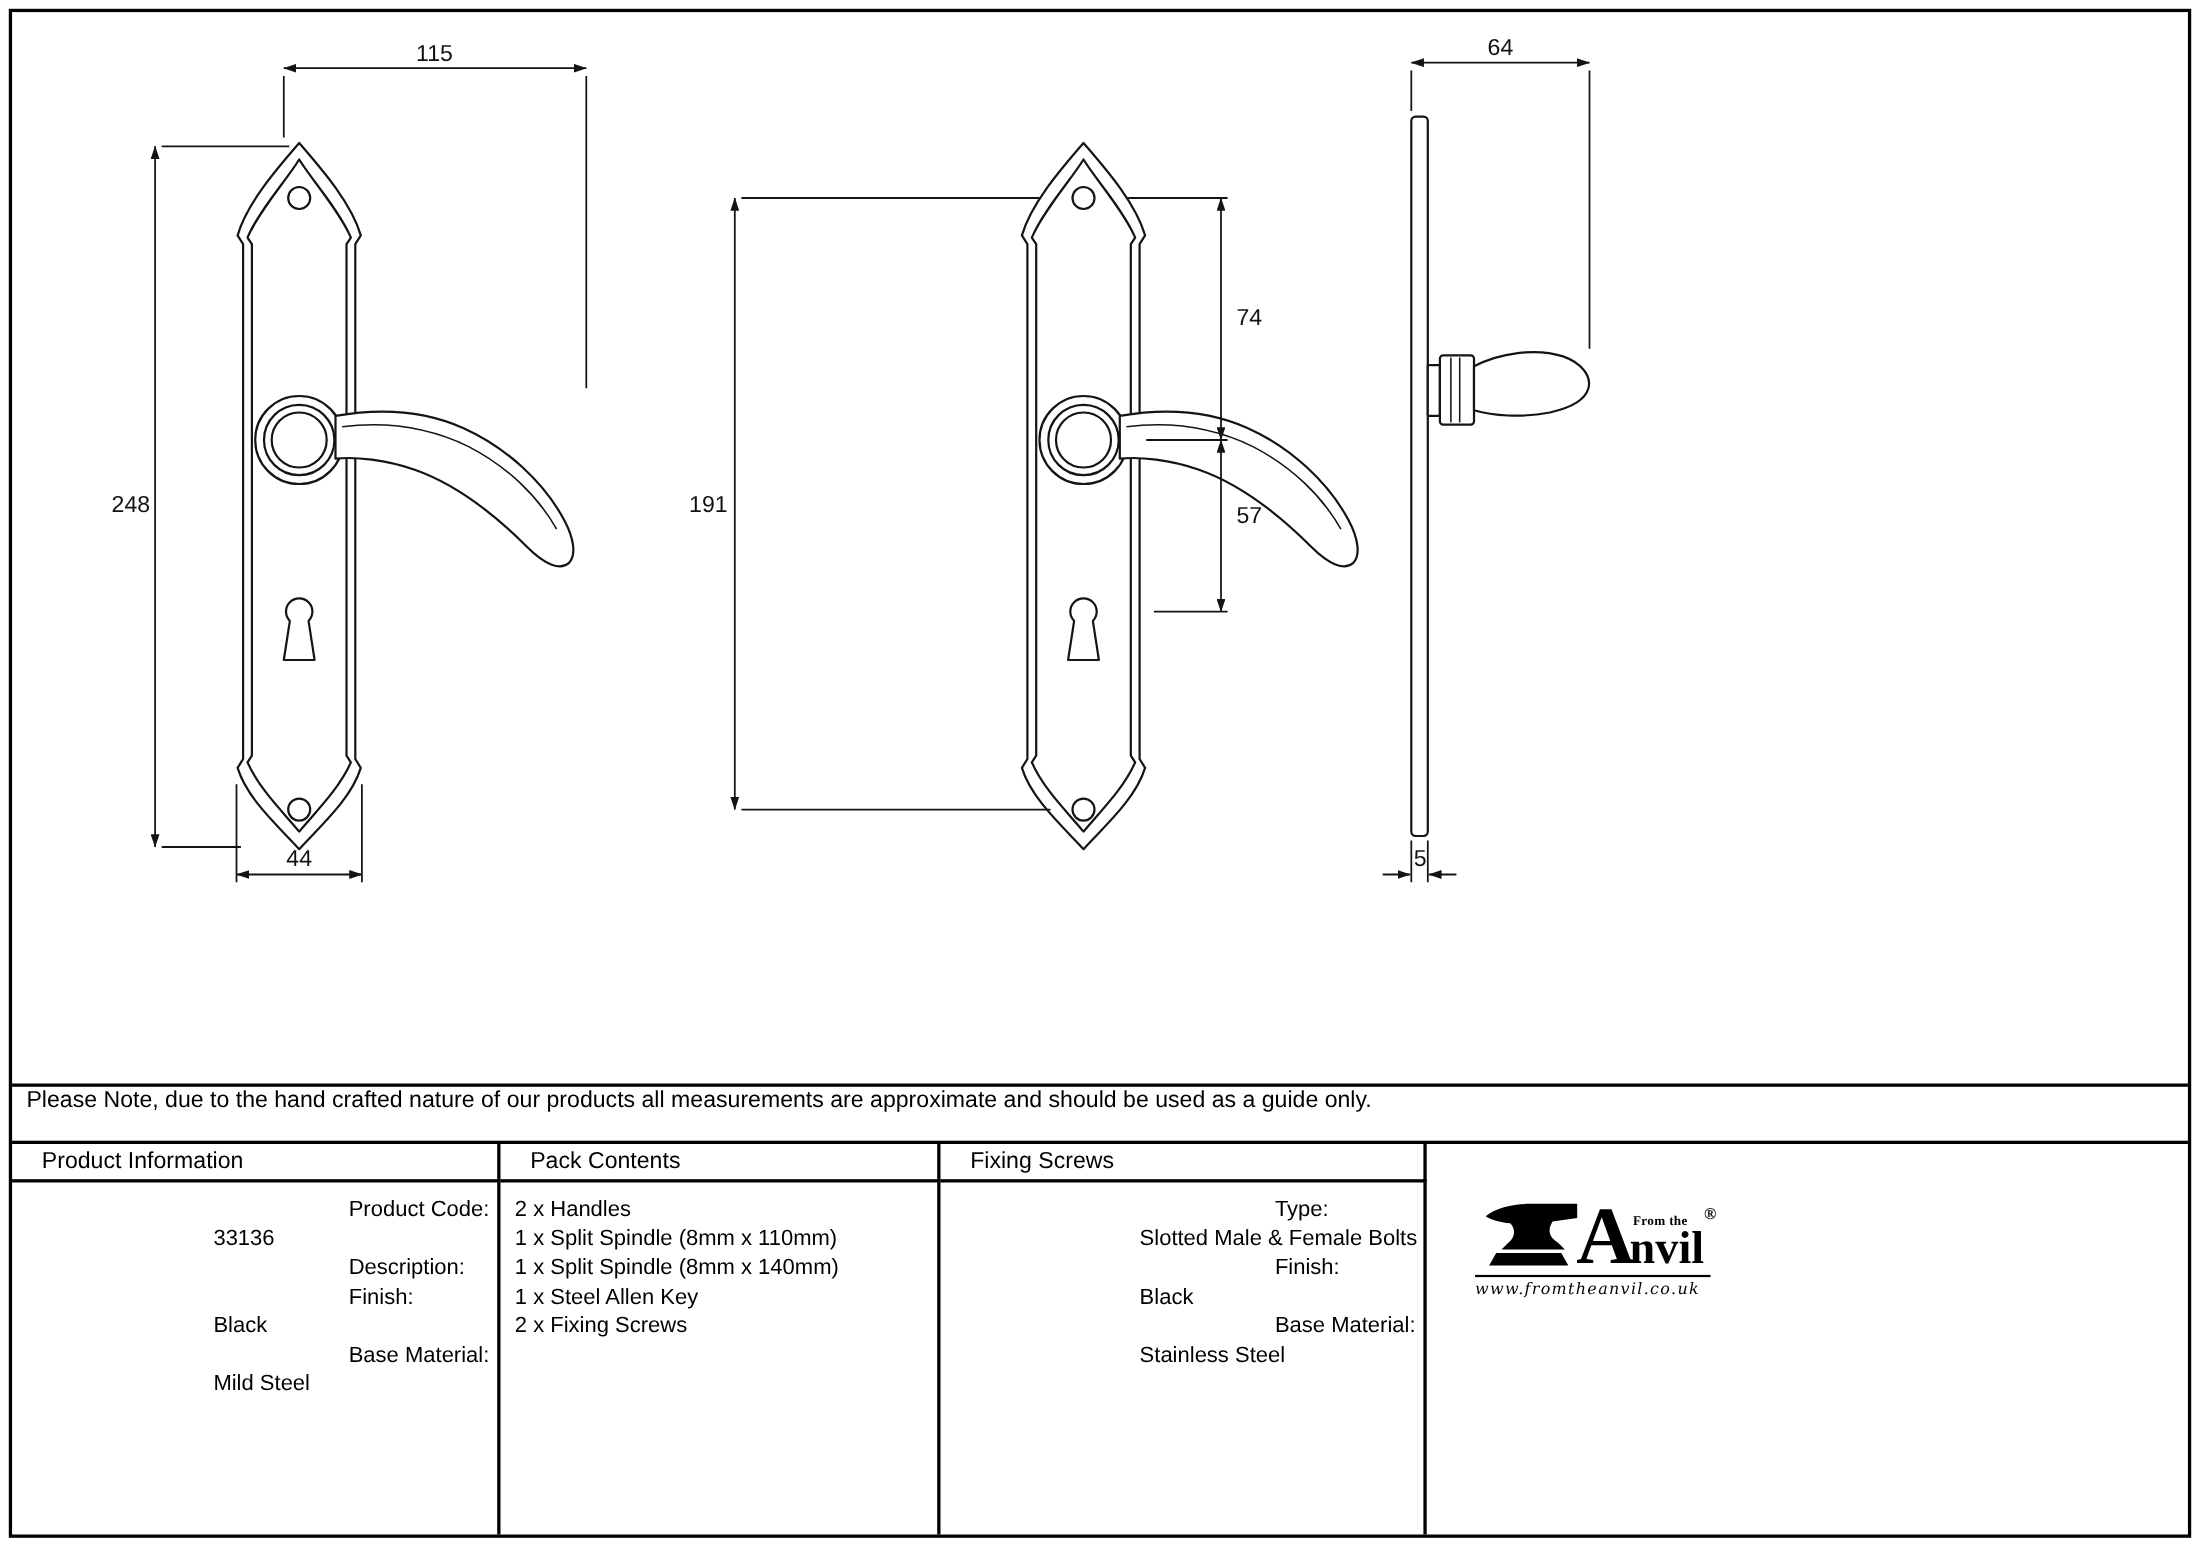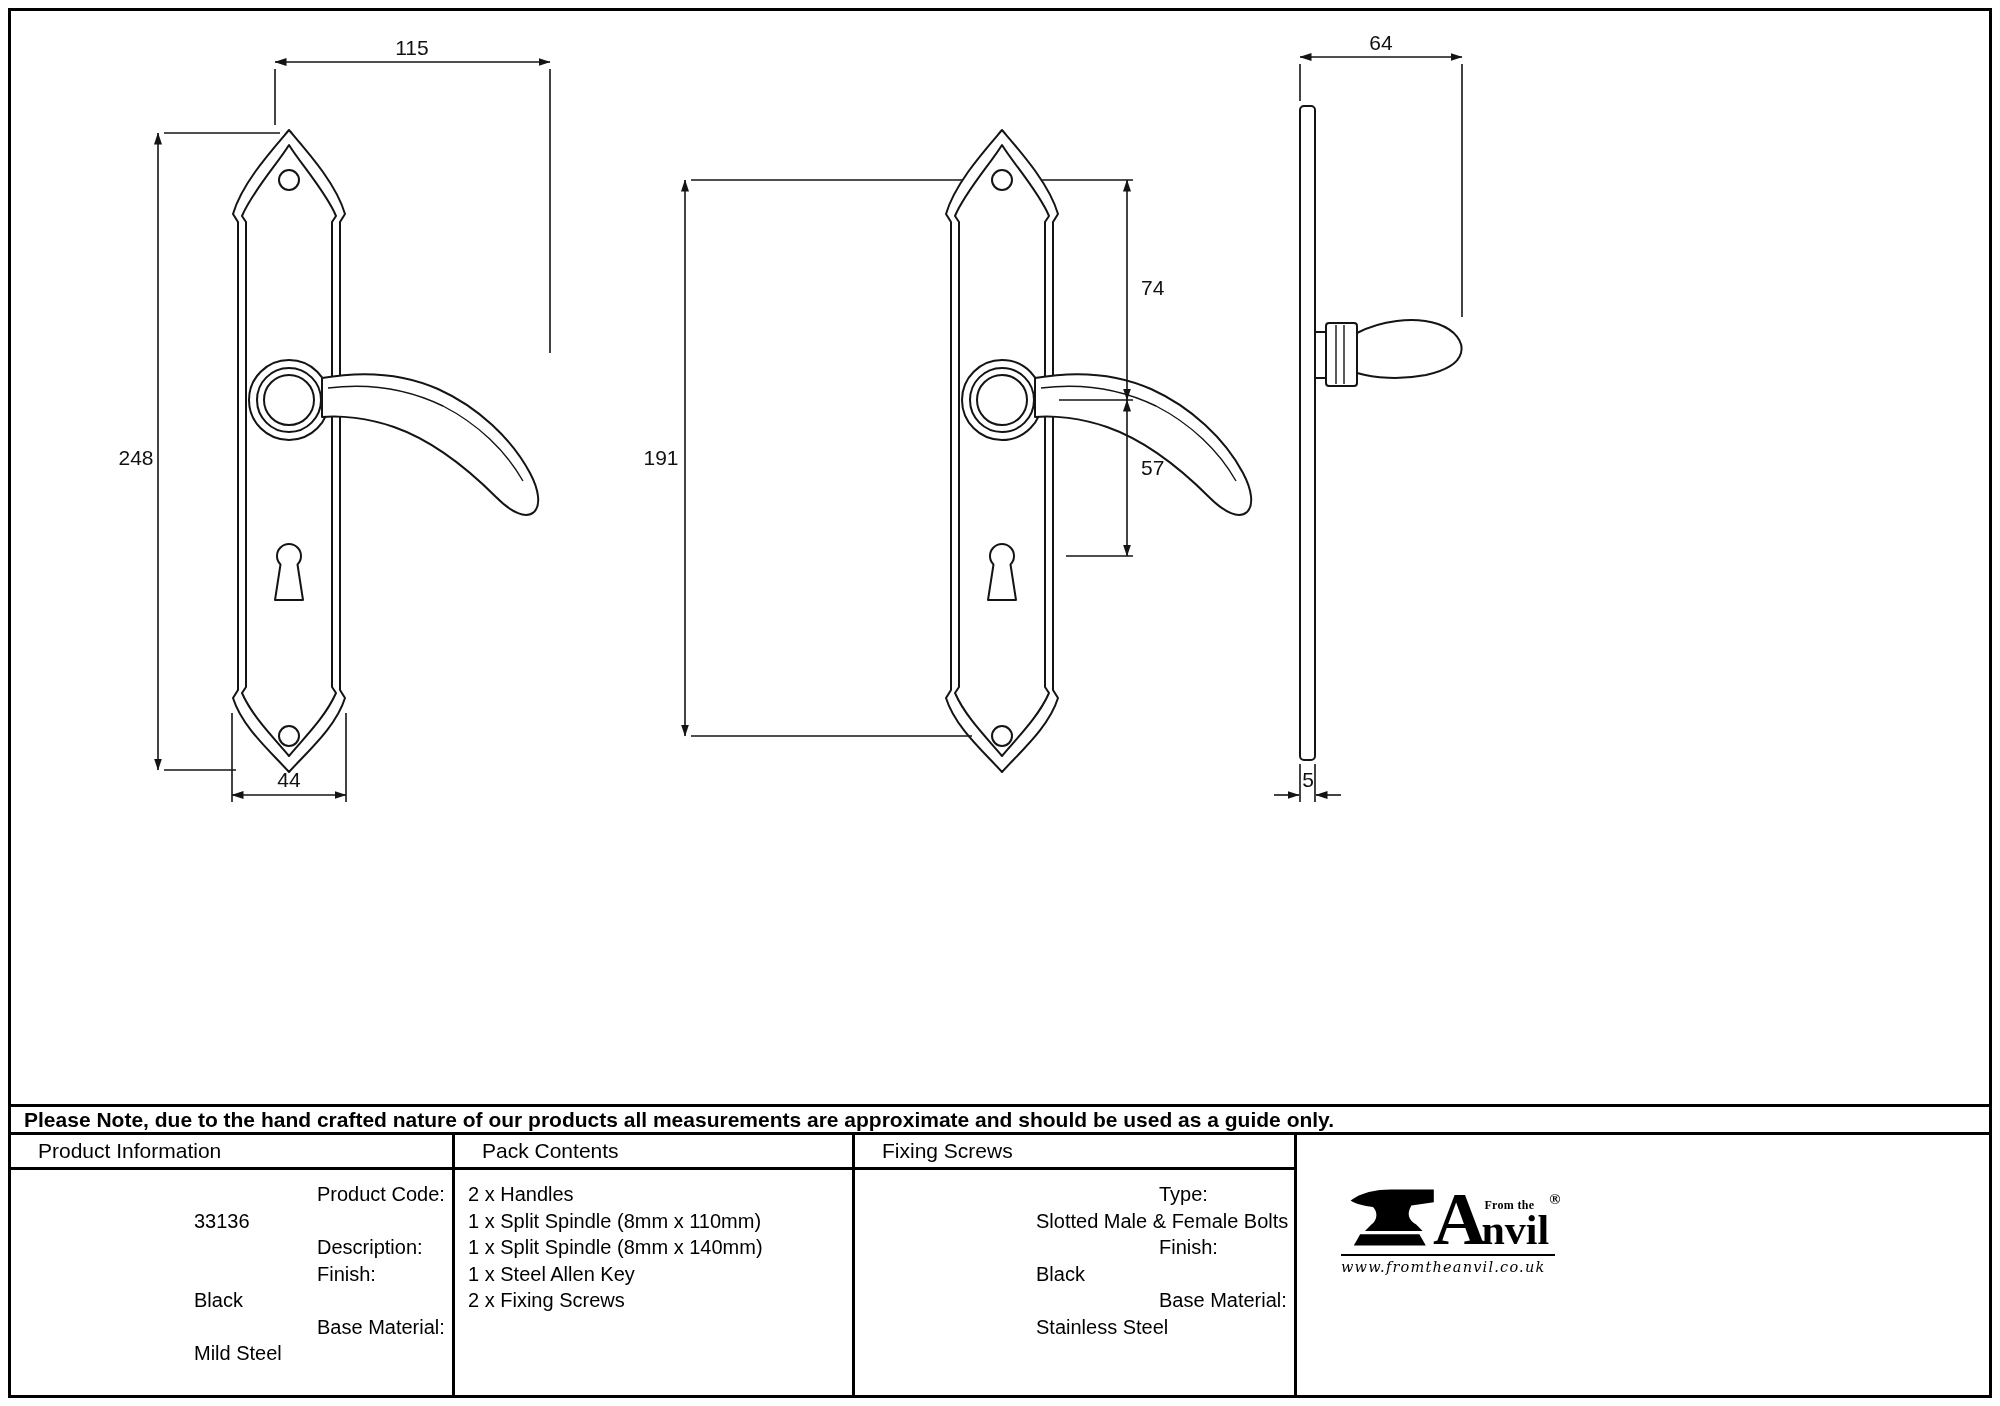--- a/index.html
+++ b/index.html
@@ -8,31 +8,31 @@
     width: 2000px; height: 1406px; position: relative;
     font-family: "Liberation Sans", "DejaVu Sans", sans-serif;
     color: #000;
   }
   .page {
     position: absolute; inset: 8px;
     border: 3px solid #000;
     background: #fff;
     display: flex; flex-direction: column;
   }
-  .drawing-area { flex: 0 0 auto; height: 1093px; padding-left: 17px; }
+  .drawing-area { flex: 0 0 auto; height: 974px; }
   svg.drawing { display: block; }
   .drawing .ol  { fill: #fff; stroke: #141414; stroke-width: 2; stroke-linejoin: round; }
   .drawing .ln  { fill: none; stroke: #141414; stroke-width: 2; stroke-linejoin: round; }
   .drawing .lnt { fill: none; stroke: #141414; stroke-width: 1.4; }
   .drawing .dim { fill: none; stroke: #141414; stroke-width: 1.6; }
   .drawing text { font-family: "Liberation Sans", "DejaVu Sans", sans-serif; font-size: 21px; fill: #111; }
 
   .note-row {
-    flex: 0 0 auto; height: 28px; border-top: 3px solid #000;
-    display: flex; align-items: flex-end; padding-left: 13px; font-size: 21px; font-weight: bold;
+    flex: 0 0 auto; height: 52px; border-top: 3px solid #000;
+    display: flex; align-items: flex-start; padding-left: 13px; font-size: 21px;
   }
   .info-table {
     flex: 1 1 auto; border-top: 3px solid #000;
     display: grid;
     grid-template-columns: 444px 400px 442px 1fr;
     grid-template-rows: 35px 1fr;
   }
   .th {
     display: flex; align-items: center; padding-left: 27px; font-size: 21px;
     border-right: 3px solid #000; border-bottom: 3px solid #000;

